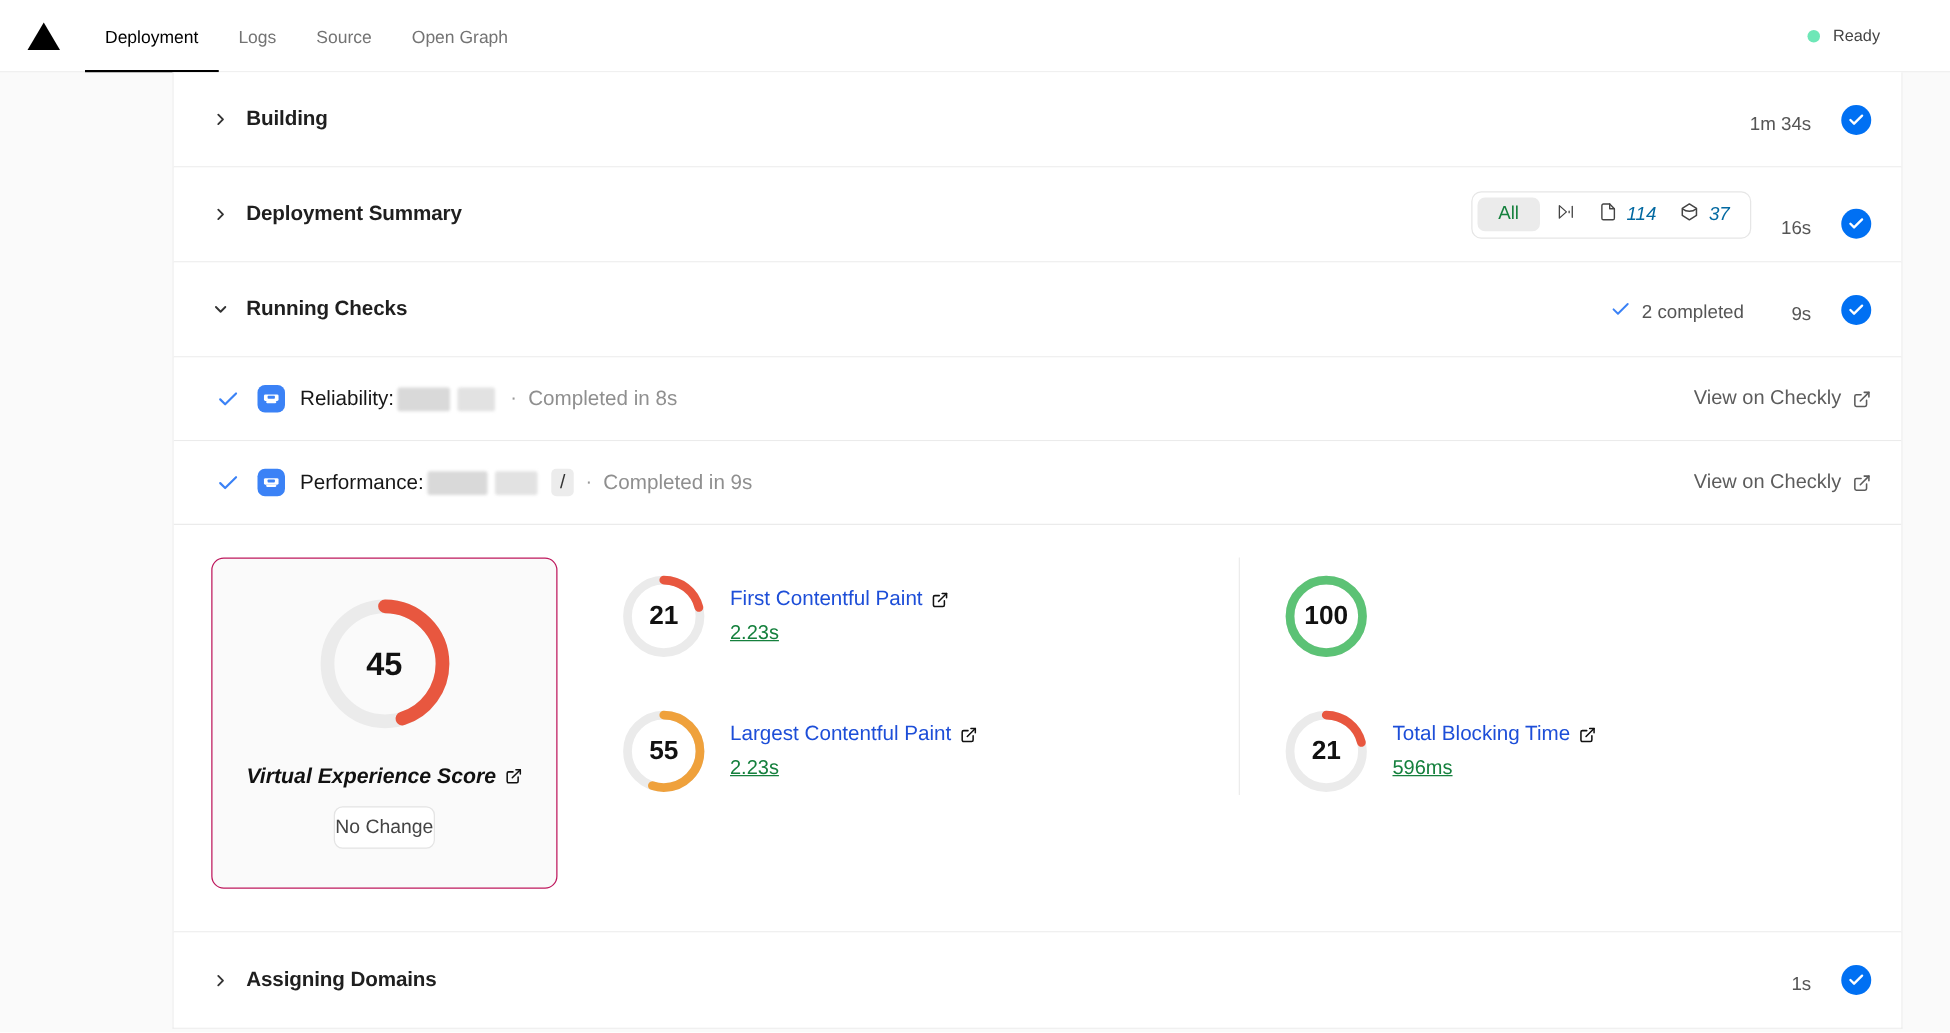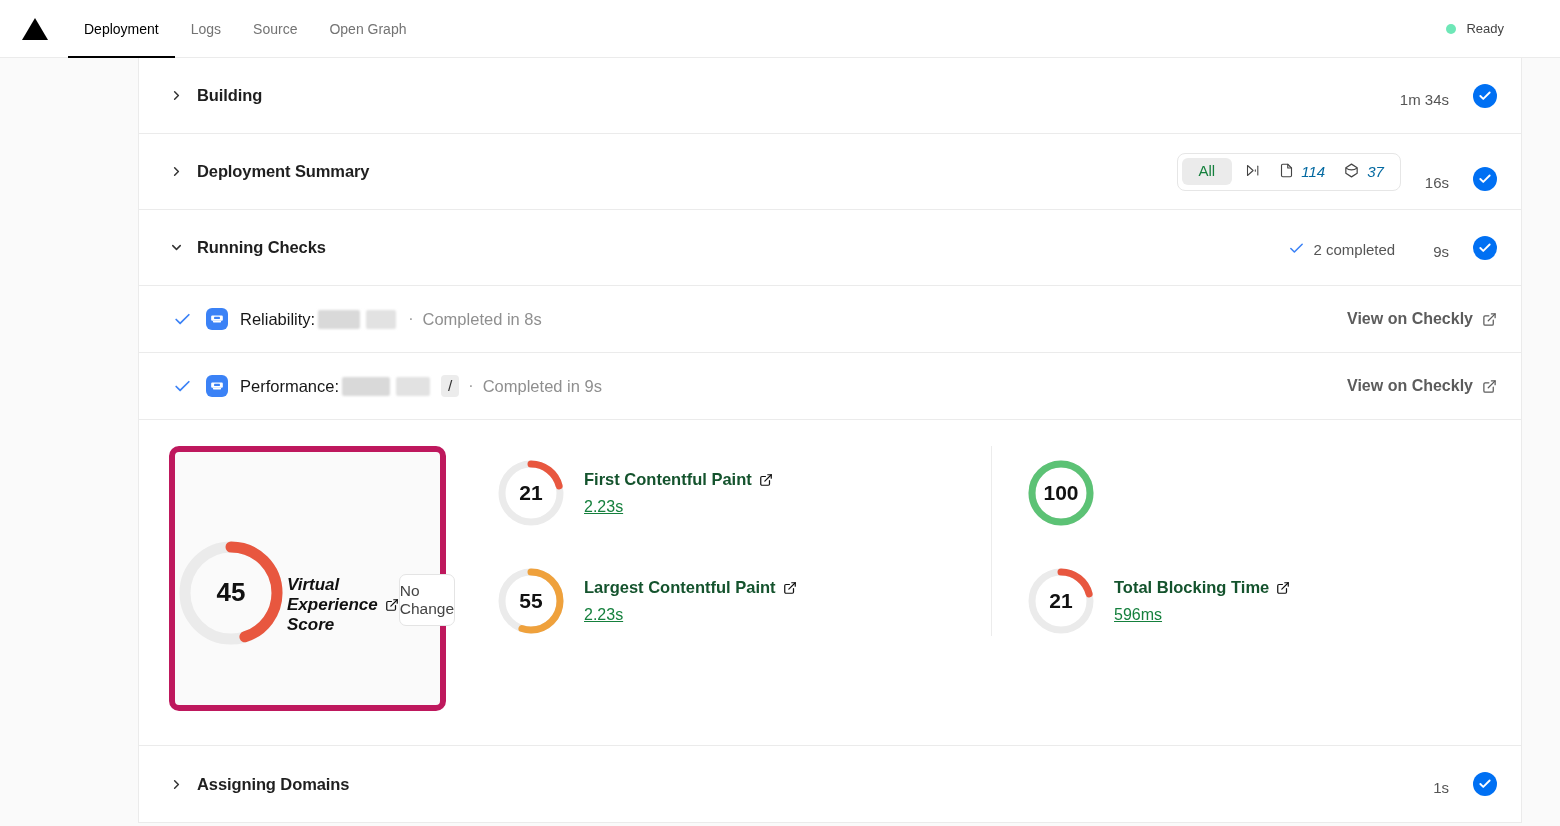--- a/index.html
+++ b/index.html
@@ -197,40 +197,39 @@
     margin-left: 8px;
   }
   .dot-sep { color: #999; margin: 0 9px; font-size: 16px; }
   .muted { color: #8f8f8f; font-size: 16.5px; }
   .view-link {
     margin-left: auto;
     display: flex; align-items: center; gap: 9px;
     font-size: 16px;
     color: #5c5c5c;
     cursor: pointer;
-    font-weight: bold;
   }
 
   
   .metrics-panel {
     display: flex;
     padding: 26px 24px 34px 30px;
     background: #fff;
     border-bottom: 1px solid #ebebeb;
     align-items: flex-start;
     gap: 0;
   }
   .score-card {
     width: 277px;
     height: 265px;
-    border: 6px solid #be185d;
+    border: 1px solid #be185d;
     border-radius: 10px;
     background: #fafafa;
     display: flex;
-    flex-direction: row;
+    flex-direction: column;
     align-items: center;
     padding-top: 28px;
     flex: none;
   }
   .big-gauge { position: relative; width: 112px; height: 112px; }
   .gauge-num-big {
     position: absolute; inset: 0;
     display: flex; align-items: center; justify-content: center;
     font-size: 26px; font-weight: bold; color: #111;
   }
@@ -275,21 +274,21 @@
     gap: 18px;
   }
   .sm-gauge { position: relative; width: 70px; height: 70px; flex: none; }
   .gauge-num-sm {
     position: absolute; inset: 0;
     display: flex; align-items: center; justify-content: center;
     font-size: 21px; font-weight: bold; color: #111;
   }
   .metric-text { display: flex; flex-direction: column; gap: 9px; }
   .metric-name {
-    font-size: 16.5px; font-weight: bold; color: #14532d;
+    font-size: 16.5px; font-weight: normal; color: #1d4ed8;
     display: flex; align-items: center; gap: 7px;
   }
   .metric-val { font-size: 16px; color: #15803d; text-decoration: underline; }
 
   .ext-ico { display: inline-flex; }
 </style>
 </head>
 <body>
 
 <div class="topbar">

